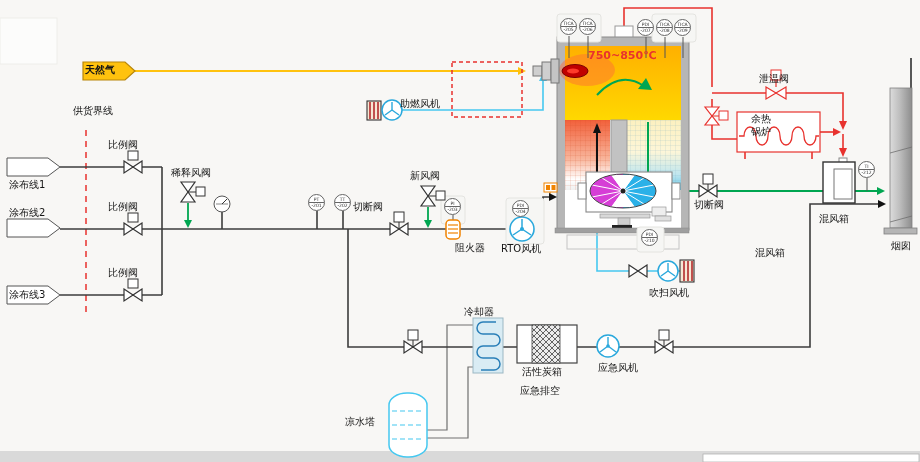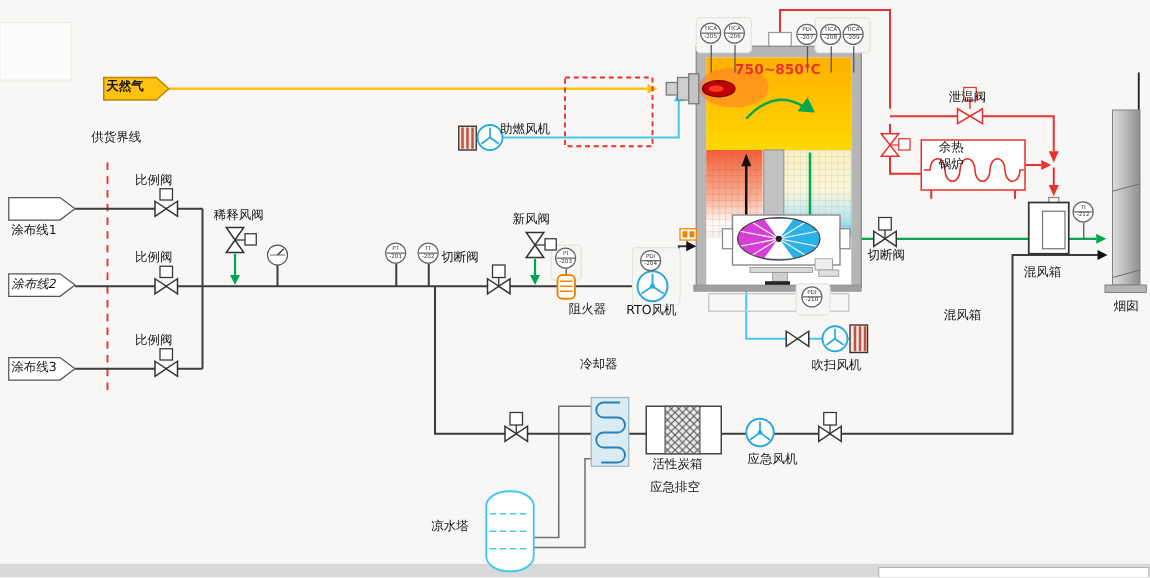--- a/index.html
+++ b/index.html
@@ -368,21 +368,21 @@
 
   <polygon points="83,62 125,62 135,71 125,80 83,80" fill="#ffc20e" stroke="#b8860b" stroke-width="1.2"></polygon>
   <polygon points="7,158 48,158 60,167 48,176 7,176" fill="#fff" stroke="#555"></polygon>
   <polygon points="7,219 48,219 60,228 48,237 7,237" fill="#fff" stroke="#555"></polygon>
   <polygon points="7,286 48,286 60,295 48,304 7,304" fill="#fff" stroke="#555"></polygon>
 </svg>
 
 <div class="lbl tagtext c" style="left:85px;top:64px;width:42px;">天然气</div>
 <div class="lbl" style="left:73px;top:105px;text-align:right;">供货界线</div>
 <div class="lbl c" style="left:9px;top:161px;width:42px;margin-top:18px;">涂布线1</div>
-<div class="lbl c" style="left:9px;top:222px;width:42px;font-style:italic;">涂布线2</div>
+<div class="lbl c" style="left:9px;top:207px;width:42px;">涂布线2</div>
 <div class="lbl c" style="left:9px;top:289px;width:42px;">涂布线3</div>
 <div class="lbl c" style="left:108px;top:139px;width:50px;">比例阀</div>
 <div class="lbl c" style="left:108px;top:201px;width:50px;">比例阀</div>
 <div class="lbl c" style="left:108px;top:267px;width:50px;">比例阀</div>
 <div class="lbl" style="left:171px;top:167px;">稀释风阀</div>
 <div class="lbl" style="left:353px;top:201px;">切断阀</div>
 <div class="lbl" style="left:410px;top:170px;">新风阀</div>
 <div class="lbl" style="left:435px;top:242px;margin-left:20px;">阻火器</div>
 <div class="lbl" style="left:501px;top:243px;">RTO风机</div>
 <div class="lbl" style="left:400px;top:98px;">助燃风机</div>
@@ -390,21 +390,21 @@
 <div class="lbl" style="left:759px;top:73px;">泄温阀</div>
 <div class="lbl c" style="left:751px;top:112px;width:56px;line-height:13px;">
   <div>余热</div>
   <div>锅炉</div>
 </div>
 <div class="lbl" style="left:694px;top:199px;">切断阀</div>
 <div class="lbl" style="left:755px;top:247px;">混风箱</div>
 <div class="lbl" style="left:819px;top:213px;">混风箱</div>
 <div class="lbl" style="left:891px;top:240px;">烟囱</div>
 <div class="lbl" style="left:649px;top:287px;">吹扫风机</div>
-<div class="lbl" style="left:464px;top:286px;">冷却器</div>
+<div class="lbl" style="left:464px;top:306px;">冷却器</div>
 <div class="lbl" style="left:522px;top:366px;">活性炭箱</div>
 <div class="lbl" style="left:520px;top:385px;text-align:right;">应急排空</div>
 <div class="lbl" style="left:598px;top:362px;">应急风机</div>
 <div class="lbl" style="left:345px;top:416px;">凉水塔</div>
 
 <div class="instr" style="left:308px;top:194px;">
   <span class="i1">PT</span>
   <span class="i2">-201</span>
 </div>
 <div class="instr" style="left:334px;top:194px;">

